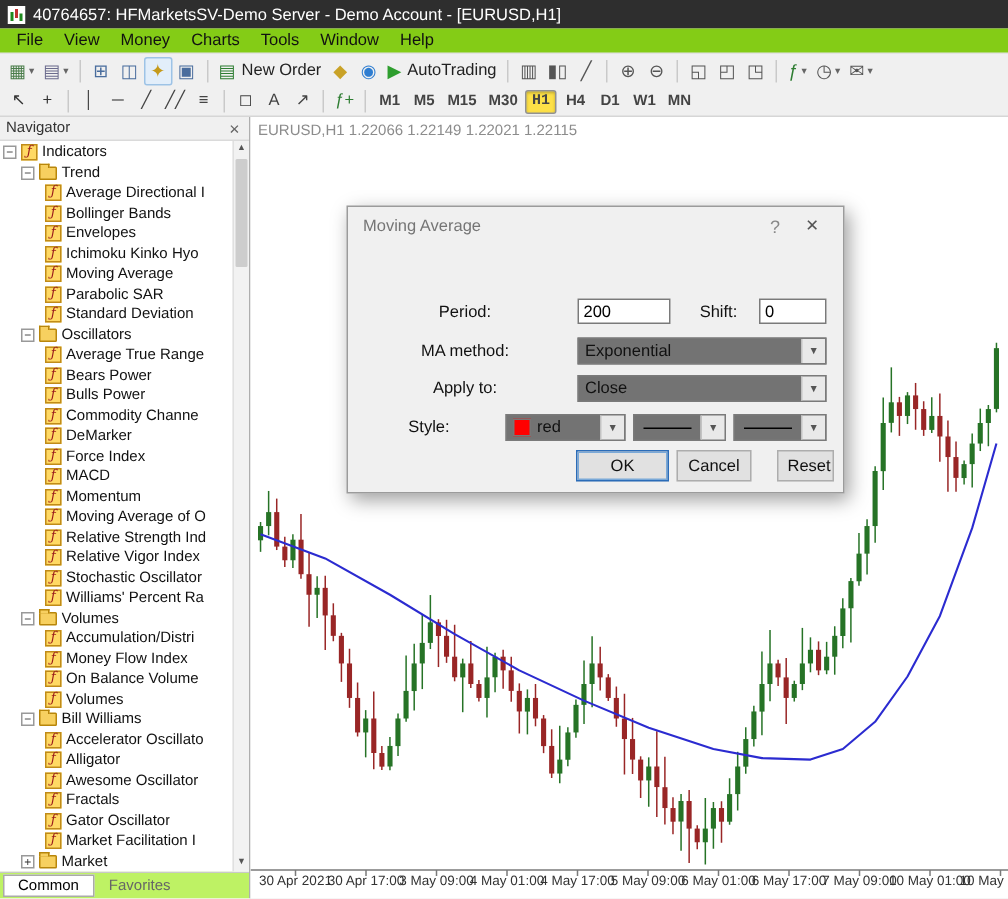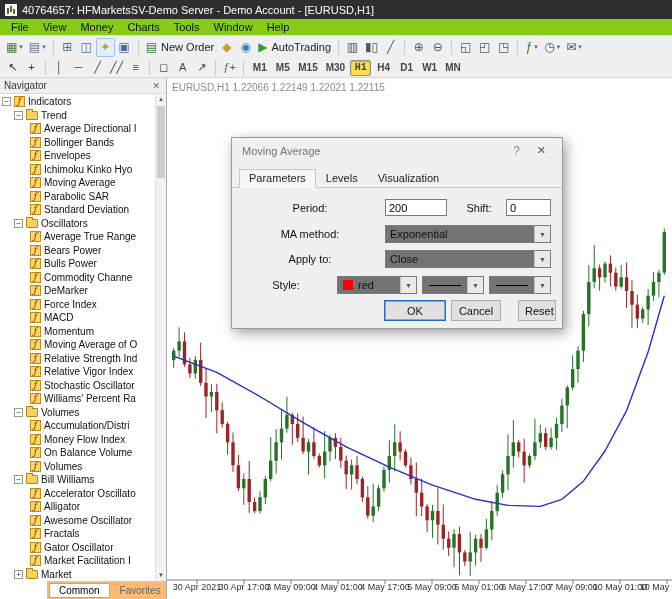--- a/index.html
+++ b/index.html
@@ -39,21 +39,21 @@
   .expand{flex:none;width:9px;height:9px;border:1px solid #999;background:#fff;font-size:8px;line-height:8px;text-align:center;color:#333;margin-right:3px;box-sizing:border-box;}
   .ficon{flex:none;width:11px;height:11px;background:#ffd964;border:1px solid #c08b18;color:#9b1c1c;
     font-family:"DejaVu Serif",serif;font-style:italic;font-size:9px;line-height:9px;text-align:center;box-sizing:border-box;margin-right:3px;}
   .gicon{flex:none;width:12px;height:9px;background:#f7d060;border:1px solid #b8860b;border-radius:1px;position:relative;margin-right:3px;box-sizing:border-box;}
   .gicon::before{content:'';position:absolute;top:-3px;left:-1px;width:5px;height:2px;background:#f7d060;border:1px solid #b8860b;border-bottom:none;}
   .tree-label{font-size:10px;color:#111;overflow:hidden;text-overflow:clip;}
   .nav-scroll{position:absolute;top:0;right:0;bottom:0;width:11px;background:#f2f2f2;border-left:1px solid #e0e0e0;box-sizing:border-box;}
   .scroll-btn{position:absolute;left:0;width:10px;height:11px;font-size:6px;color:#555;text-align:center;line-height:11px;background:#f2f2f2;border:none;padding:0;cursor:default;}
   .scroll-up{top:0;} .scroll-down{bottom:0;}
   .scroll-thumb{position:absolute;left:1px;top:12px;width:8px;height:72px;background:#cdcdcd;border-radius:1px;}
-  .nav-tabs{height:17px;background:#fdba74;border-top:1px solid #c9c9c9;display:flex;align-items:center;padding-left:2px;flex:none;margin-left:47px;}
+  .nav-tabs{height:17px;background:#bef264;border-top:1px solid #c9c9c9;display:flex;align-items:center;padding-left:2px;flex:none;}
   .nav-tab{font-size:10px;padding:1px 9px;color:#666;border:1px solid transparent;background:transparent;cursor:default;}
   .nav-tab.active{background:#fff;border-color:#aaa;color:#000;}
   
   .chart-area{position:relative;flex:1;background:#fff;min-width:0;}
   .quote-header{position:absolute;left:5px;top:4px;font-size:10px;color:#8c8c8c;z-index:2;}
   .chart-svg{position:absolute;left:0;top:0;}
   .x-axis-labels{position:absolute;left:0;top:504px;width:505px;height:14px;overflow:hidden;}
   .xlabel{position:absolute;top:0;width:60px;text-align:center;font-size:9px;color:#333;white-space:nowrap;}
   
   .dialog{position:absolute;left:64px;top:59px;width:330px;height:190px;background:#f0f0f0;border:1px solid #9b9b9b;
@@ -651,25 +651,20 @@
           <span class="xlabel" style="left: 423px;">10 May 01:00</span>
           <span class="xlabel" style="left: 470px;">10 May 17:00</span>
         </div>
 
       <div class="dialog">
         <div class="dlg-titlebar">
           <span class="dlg-title">Moving Average</span>
           <button class="dlg-help">?</button>
           <button class="dlg-close">✕</button>
         </div>
-        <div class="dlg-tabs">
-          <button class="dlg-tab active">Parameters</button>
-          <button class="dlg-tab">Levels</button>
-          <button class="dlg-tab">Visualization</button>
-        </div>
 
         <label class="fl" style="left:8px;top:64px;width:140px;">Period:</label>
         <input class="fi" style="left: 153px; top: 61px; width: 62px;" value="200">
         <label class="fl" style="left:224px;top:64px;width:46px;">Shift:</label>
         <input class="fi" style="left: 274px; top: 61px; width: 45px;" value="0">
 
         <label class="fl" style="left:8px;top:90px;width:140px;">MA method:</label>
         <div class="fs" style="left:153px;top:87px;width:166px;">
           <span class="fs-val">Exponential</span>
           <span class="fs-arrow">▼</span>

